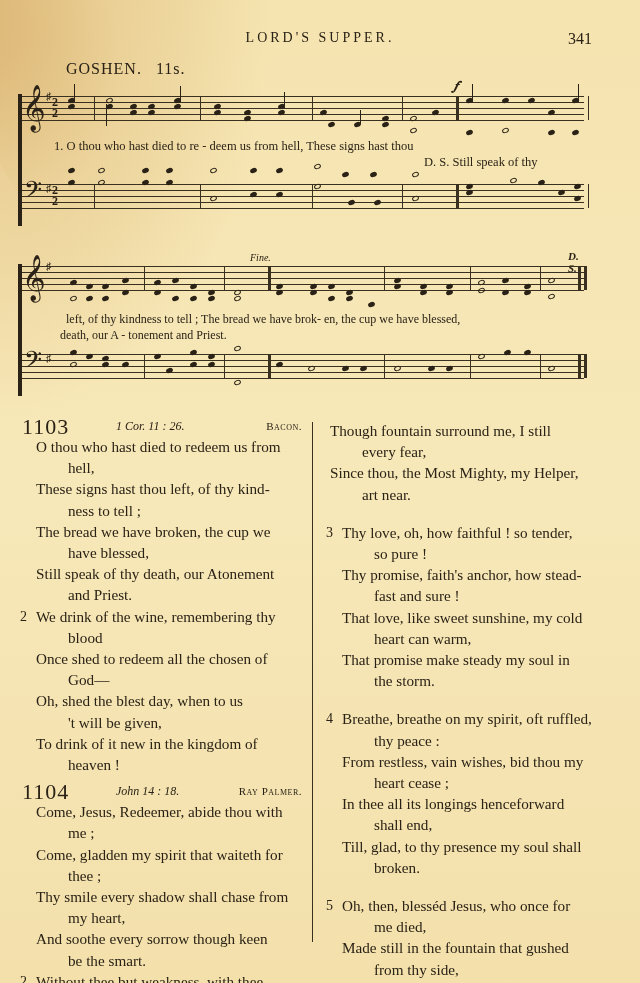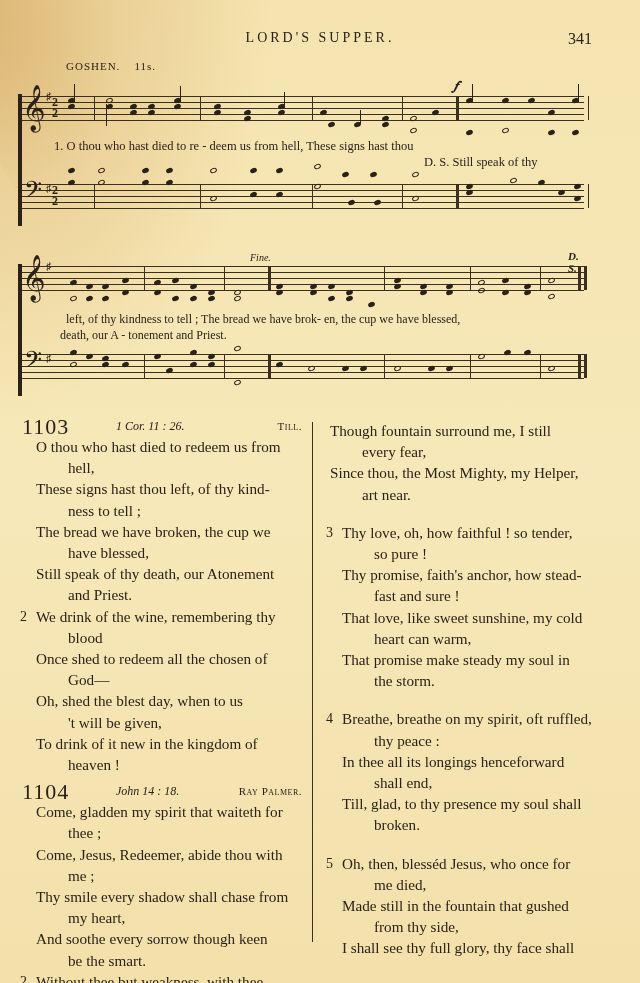--- a/index.html
+++ b/index.html
@@ -18,21 +18,21 @@
   .stain {
     position: absolute; left: -40px; top: -40px; width: 180px; height: 220px;
     background: radial-gradient(ellipse at 20% 20%, rgba(205,155,85,0.35), rgba(205,155,85,0) 70%);
     transform: rotate(-30deg);
   }
   .running-head {
     position: absolute; top: 30px; left: 0; width: 640px; text-align: center;
     font-size: 14px; letter-spacing: 3px;
   }
   .page-number { position: absolute; top: 30px; right: 48px; font-size: 16px; }
-  .tune-title { position: absolute; top: 60px; left: 66px; font-size: 11px; letter-spacing: 1px; }
+  .tune-title { position: absolute; top: 60px; left: 66px; font-size: 16px; letter-spacing: 1px; }
   .tune-title .meter { margin-left: 14px; }
 
   
   .system { position: absolute; left: 18px; width: 566px; }
   .brace { position: absolute; left: 0; width: 4px; background: #2a2216; }
   .staff { position: absolute; left: 4px; right: 0; height: 24px; }
   .staff .line { position: absolute; left: 0; right: 0; height: 1px; background: #3a3020; }
   .bar { position: absolute; top: 0; width: 1px; height: 24px; background: #3a3020; }
   .bar.thick { width: 3px; }
   .clef { position: absolute; font-family: "DejaVu Sans", sans-serif; color: #2a2216; }
@@ -312,21 +312,21 @@
 </div>
 
 <div class="col-divider"></div>
 
 <div class="col col-left">
 
   <div>
     <div class="hymn-head">
       <span class="hymn-num">1103</span>
       <span class="hymn-ref">1 Cor. 11 : 26.</span>
-      <span class="hymn-author">Till.</span>
+      <span class="hymn-author">Bacon.</span>
     </div>
     <div class="stanza">
       <div class="line-row"><span>O thou who hast died to redeem us from</span><span class="cont">hell,</span></div>
       <div class="line-row"><span>These signs hast thou left, of thy kind-</span><span class="cont">ness to tell ;</span></div>
       <div class="line-row"><span>The bread we have broken, the cup we</span><span class="cont">have blessed,</span></div>
       <div class="line-row"><span>Still speak of thy death, our Atonement</span><span class="cont">and Priest.</span></div>
     </div>
     <div class="stanza">
       <div class="line-row"><span class="vnum">2</span><span>We drink of the wine, remembering thy</span><span class="cont">blood</span></div>
       <div class="line-row"><span>Once shed to redeem all the chosen of</span><span class="cont">God—</span></div>
@@ -335,22 +335,22 @@
     </div>
   </div>
 
   <div style="margin-top:4px;">
     <div class="hymn-head">
       <span class="hymn-num">1104</span>
       <span class="hymn-ref">John 14 : 18.</span>
       <span class="hymn-author">Ray Palmer.</span>
     </div>
     <div class="stanza">
+      <div class="line-row"><span>Come, Jesus, Redeemer, abide thou with</span><span class="cont">me ;</span></div>
       <div class="line-row"><span>Come, gladden my spirit that waiteth for</span><span class="cont">thee ;</span></div>
-      <div class="line-row"><span>Come, Jesus, Redeemer, abide thou with</span><span class="cont">me ;</span></div>
       <div class="line-row"><span>Thy smile every shadow shall chase from</span><span class="cont">my heart,</span></div>
       <div class="line-row"><span>And soothe every sorrow though keen</span><span class="cont">be the smart.</span></div>
     </div>
     <div class="stanza">
       <div class="line-row"><span class="vnum">2</span><span>Without thee but weakness, with thee</span></div>
 
     </div>
   </div>
 </div>
 
@@ -362,20 +362,21 @@
   <div class="right-gap"></div>
   <div class="stanza">
     <div class="line-row"><span class="vnum">3</span><span>Thy love, oh, how faithful ! so tender,</span><span class="cont">so pure !</span></div>
     <div class="line-row"><span>Thy promise, faith's anchor, how stead-</span><span class="cont">fast and sure !</span></div>
     <div class="line-row"><span>That love, like sweet sunshine, my cold</span><span class="cont">heart can warm,</span></div>
     <div class="line-row"><span>That promise make steady my soul in</span><span class="cont">the storm.</span></div>
   </div>
   <div class="right-gap"></div>
   <div class="stanza">
     <div class="line-row"><span class="vnum">4</span><span>Breathe, breathe on my spirit, oft ruffled,</span><span class="cont">thy peace :</span></div>
+    <div class="line-row"><span>From restless, vain wishes, bid thou my</span><span class="cont">heart cease ;</span></div>
     <div class="line-row"><span>In thee all its longings henceforward</span><span class="cont">shall end,</span></div>
     <div class="line-row"><span>Till, glad, to thy presence my soul shall</span><span class="cont">broken.</span></div>
   </div>
   <div class="right-gap"></div>
   <div class="stanza">
     <div class="line-row"><span class="vnum">5</span><span>Oh, then, blesséd Jesus, who once for</span><span class="cont">me died,</span></div>
     <div class="line-row"><span>Made still in the fountain that gushed</span><span class="cont">from thy side,</span></div>
     <div class="line-row"><span>I shall see thy full glory, thy face shall</span></div>
 
   </div>

